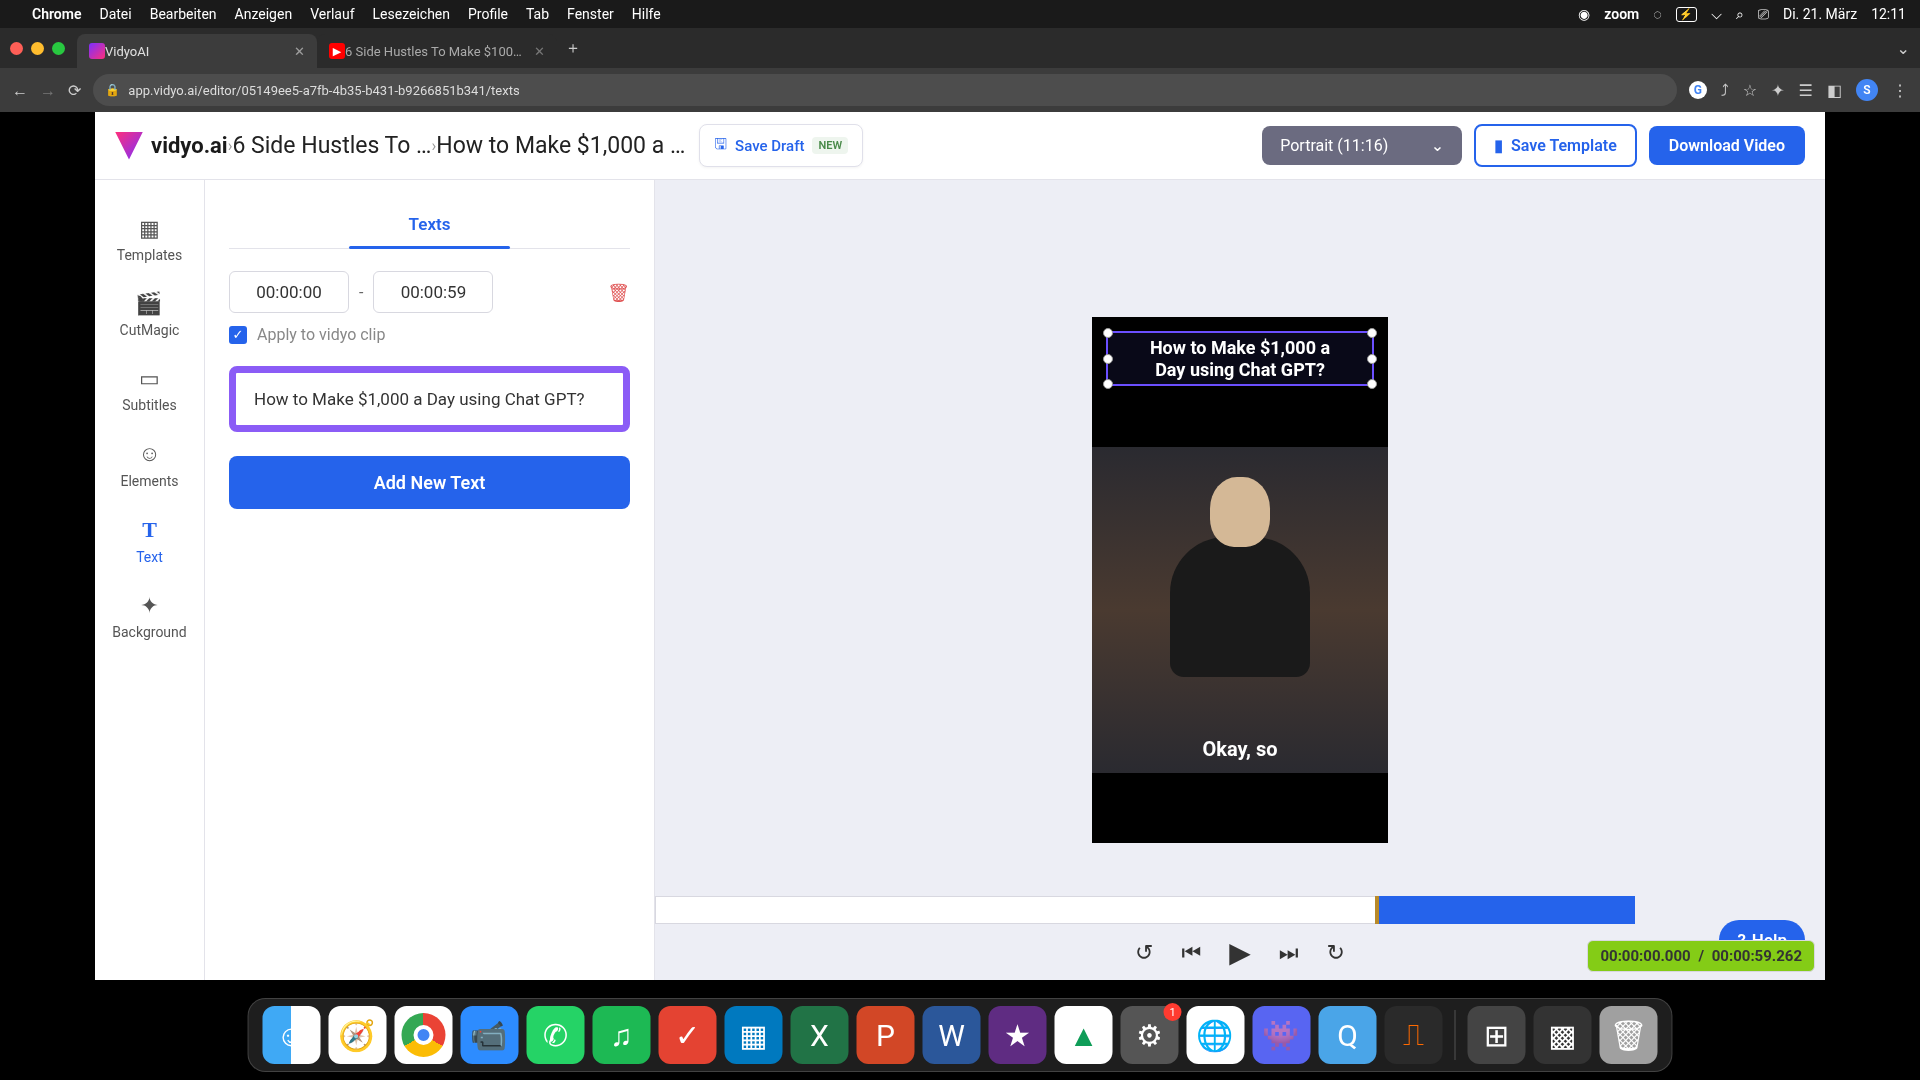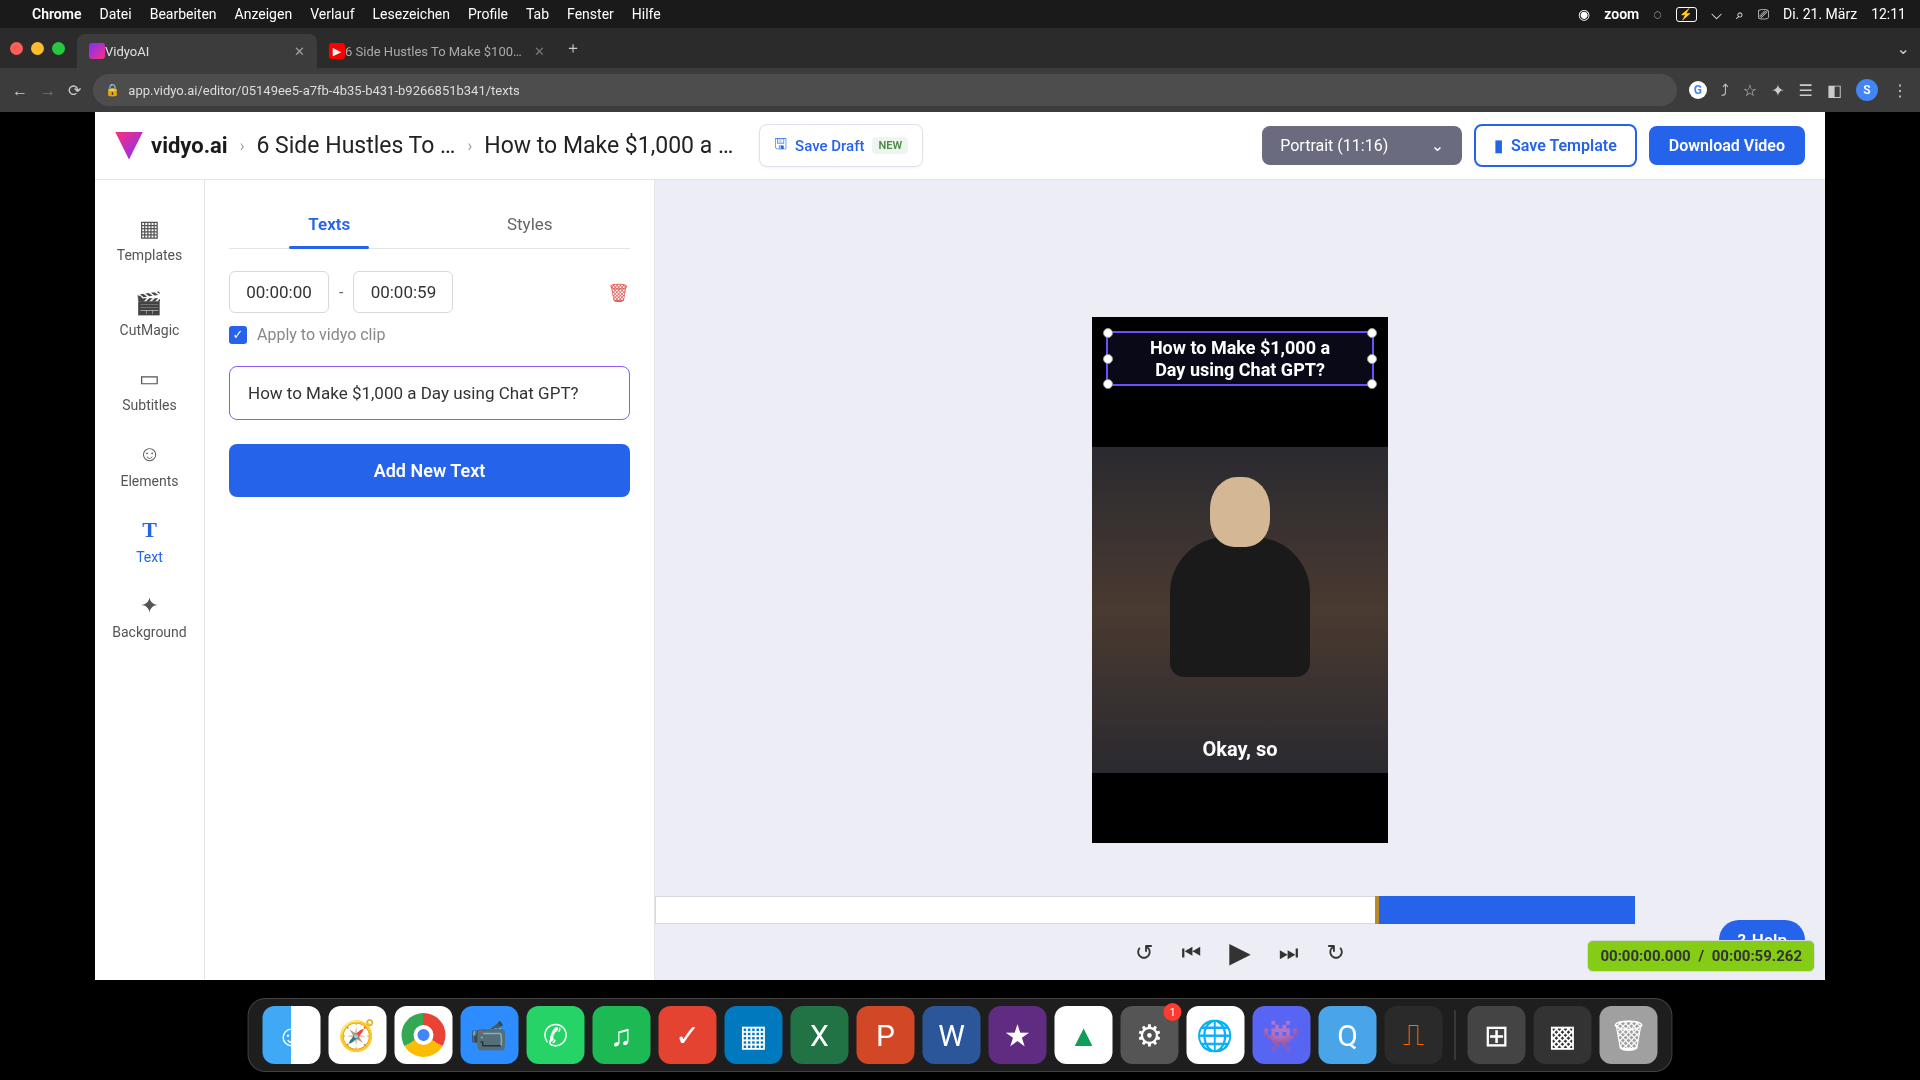--- a/index.html
+++ b/index.html
@@ -37,21 +37,21 @@
 .navbtn.disabled { opacity: 0.4; }
 .url-field { flex: 1; height: 32px; background: #4d4d4d; border-radius: 16px; display: flex; align-items: center; padding: 0 12px; color: #ddd; font-size: 13px; gap: 8px; }
 .url-lock { font-size: 12px; }
 .url-actions { display: flex; align-items: center; gap: 14px; color: #ccc; }
 .prof-circle { width: 22px; height: 22px; border-radius: 50%; background: #4285f4; color: #fff; display: inline-flex; align-items: center; justify-content: center; font-size: 12px; font-weight: 600; }
 
 
 .app-frame { position: absolute; top: 112px; left: 95px; right: 95px; bottom: 100px; background: #f3f3f9; border-radius: 0 0 10px 10px; display: flex; flex-direction: column; }
 
 
-.app-header { height: 68px; border-bottom: 1px solid #e3e3ea; display: flex; align-items: center; padding: 0 20px; gap: 12px; background: #fff; }
+.app-header { height: 68px; border-bottom: 1px solid #e3e3ea; display: flex; align-items: center; padding: 0 20px; background: #fff; }
 .logo { display: flex; align-items: center; gap: 8px; font-weight: 700; font-size: 22px; color: #1a1a1a; }
 .logo-mark { width: 28px; height: 28px; background: linear-gradient(135deg,#ff2f7b,#7b2fff); clip-path: polygon(0 0, 100% 0, 50% 100%); }
 .bc-sep { color: #999; }
 .bc-item { font-size: 23px; color: #222; font-weight: 400; }
 .save-draft-btn { margin-left: 14px; border: 1px solid #e0e0ea; border-radius: 8px; padding: 8px 14px; display: flex; align-items: center; gap: 8px; background: #fff; color: #2563eb; font-size: 15px; font-weight: 500; box-shadow: 0 1px 3px rgba(0,0,0,0.05); }
 .badge-new { background: #eef5ee; color: #4a8a4a; font-size: 11px; padding: 2px 6px; border-radius: 4px; font-weight: 600; }
 .hdr-right { margin-left: auto; display: flex; align-items: center; gap: 12px; }
 .aspect-dd { background: #6b6b80; color: #fff; padding: 10px 18px; border-radius: 8px; font-size: 16px; display: flex; align-items: center; gap: 30px; min-width: 200px; justify-content: space-between; }
 .btn-save-tpl { background: #fff; border: 2px solid #2563eb; color: #2563eb; padding: 10px 18px; border-radius: 8px; font-size: 16px; font-weight: 600; display: flex; align-items: center; gap: 8px; }
 .btn-download { background: #2563eb; color: #fff; padding: 10px 20px; border-radius: 8px; font-size: 16px; font-weight: 600; }
@@ -63,26 +63,26 @@
 .sb-item.active { color: #2563eb; }
 .sb-icon { font-size: 22px; }
 
 .panel { width: 450px; background: #fff; border-right: 1px solid #e3e3ea; padding: 24px; }
 .panel-title { font-size: 24px; font-weight: 700; color: #222; margin-bottom: 18px; }
 .tabrow { display: flex; border-bottom: 1px solid #e3e3ea; margin-bottom: 22px; }
 .ptab { flex: 1; text-align: center; padding: 10px 0 14px; font-size: 17px; color: #666; position: relative; }
 .ptab.active { color: #2563eb; font-weight: 600; }
 .ptab.active::after { content: ""; position: absolute; bottom: -1px; left: 30%; right: 30%; height: 3px; background: #2563eb; border-radius: 2px; }
 .time-row { display: flex; align-items: center; gap: 10px; margin-bottom: 12px; }
-.time-input { border: 1px solid #d8d8e0; border-radius: 6px; padding: 10px 14px; font-size: 17px; width: 100px; text-align: center; color: #333; }
+.time-input { border: 1px solid #d8d8e0; border-radius: 6px; padding: 10px 14px; font-size: 17px; width: 120px; text-align: center; color: #333; }
 .time-sep { color: #666; }
 .trash { margin-left: auto; color: #e05555; font-size: 18px; }
 .apply-row { display: flex; align-items: center; gap: 10px; color: #888; font-size: 16px; margin-bottom: 22px; }
 .chk { width: 18px; height: 18px; border-radius: 3px; background: #2563eb; display: inline-flex; align-items: center; justify-content: center; color: #fff; font-size: 13px; }
-.text-field { border: 1px solid #8b5cf6; border-radius: 8px; padding: 16px 18px; font-size: 17px; color: #333; margin-bottom: 24px; }
+.text-field { border: 7px solid #8b5cf6; border-radius: 8px; padding: 16px 18px; font-size: 17px; color: #333; margin-bottom: 24px; }
 .add-btn { width: 100%; background: #2563eb; color: #fff; padding: 16px 0; border-radius: 8px; font-size: 18px; font-weight: 600; text-align: center; }
 
 .canvas { flex: 1; background: #edeef5; display: flex; align-items: center; justify-content: center; position: relative; }
 .preview { width: 296px; height: 526px; background: #000; position: relative; overflow: hidden; }
 .overlay-text { position: absolute; top: 14px; left: 14px; right: 14px; border: 2px solid #6b4fff; background: rgba(15,15,40,0.6); padding: 4px; }
 .overlay-text-inner { color: #fff; font-weight: 700; font-size: 18px; text-align: center; line-height: 1.2; }
 .handle { position: absolute; width: 10px; height: 10px; background: #fff; border-radius: 50%; border: 1px solid #999; }
 .h-tl { top: -5px; left: -5px; } .h-tr { top: -5px; right: -5px; }
 .h-bl { bottom: -5px; left: -5px; } .h-br { bottom: -5px; right: -5px; }
 .h-l { top: 50%; left: -5px; transform: translateY(-50%); }
@@ -259,21 +259,20 @@
       </div>
       <div class="sb-item">
         <span class="sb-icon">✦</span>
         <span>Background</span>
       </div>
     </div>
 
     <div class="panel">
       <div class="tabrow">
         <div class="ptab active">Texts</div>
-        <div class="ptab">Styles</div>
       </div>
       <div class="time-row">
         <div class="time-input">00:00:00</div>
         <span class="time-sep">-</span>
         <div class="time-input">00:00:59</div>
         <span class="trash">🗑</span>
       </div>
       <div class="apply-row">
         <span class="chk">✓</span>
         <span>Apply to vidyo clip</span>

